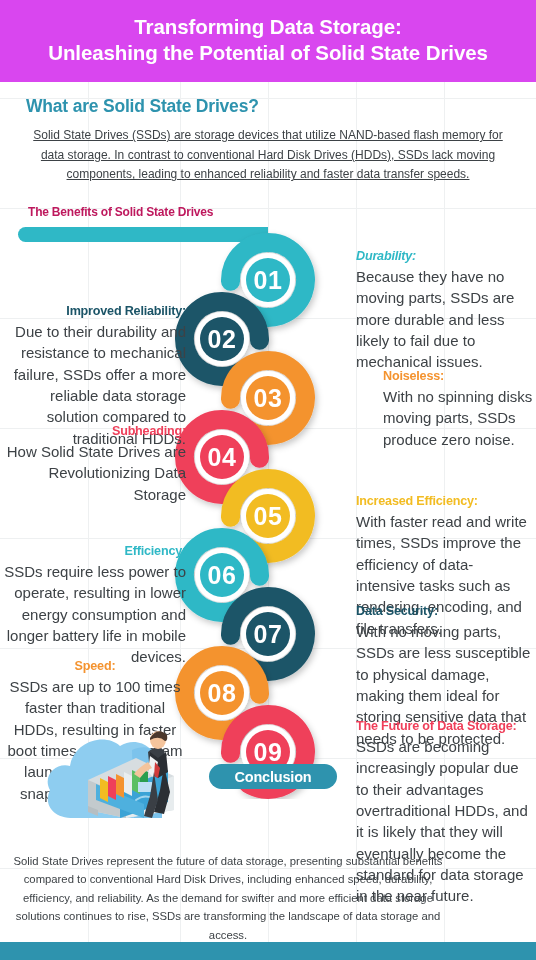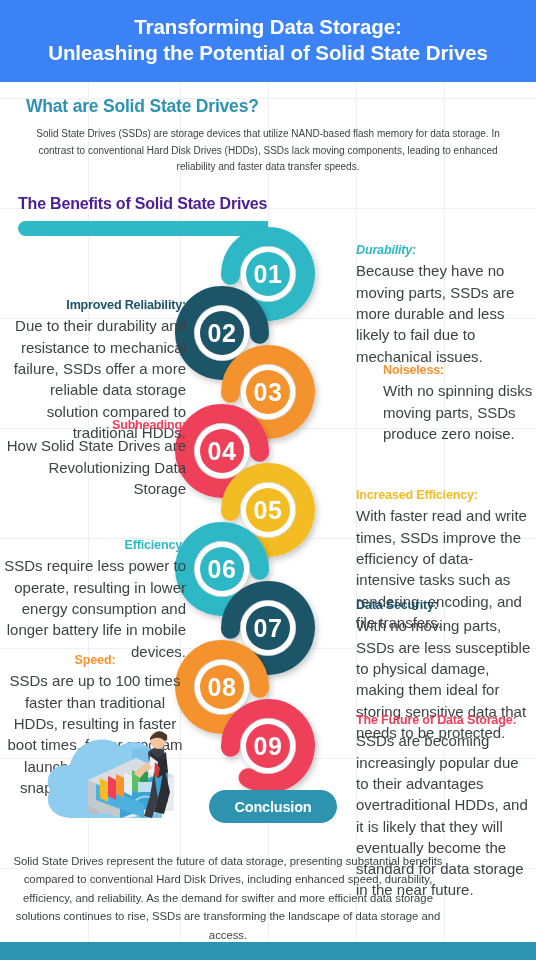--- a/index.html
+++ b/index.html
@@ -14,45 +14,45 @@
 
   
   #grid { position:absolute; inset:0; z-index:0; pointer-events:none; }
   #grid .v, #grid .h { position:absolute; background:#eef0f1; }
   #grid .v { top:0; bottom:0; width:1px; }
   #grid .h { left:0; right:0; height:1px; }
 
   
   #header {
     position:relative; z-index:3;
-    background:#3b82f6;
+    background:#d946ef;
     color:#ffffff;
     padding:14px 18px 16px;
     text-align:center;
   }
   #header h1 {
     font-size:20.5px; font-weight:bold; line-height:1.28;
     letter-spacing:-0.1px;
   }
 
   
   #intro { position:relative; z-index:3; padding:14px 26px 6px; text-align:center; }
   #intro h2 {
     color:#2e93ae; font-size:17.5px; font-weight:bold;
     text-align:left; margin-bottom:9px; letter-spacing:-0.2px;
   }
   #intro p {
-    font-size:10px; line-height:1.62; color:#3d4246;
+    font-size:12px; line-height:1.62; color:#3d4246;text-decoration:underline;
   }
 
   
   #benefits-title {
     position:relative; z-index:3;
-    padding:14px 18px 0;
-    font-size:16px; font-weight:bold; color:#4c1d95;
+    padding:14px 28px 0;
+    font-size:12px; font-weight:bold; color:#be185d;
     letter-spacing:-0.2px;
   }
 
   
   #chain-area {
     position:relative; z-index:2;
     height:580px;
   }
 
   
@@ -84,22 +84,22 @@
   .side-text .bd {
     font-size:15px; line-height:1.42; color:#3d4246;
   }
 
   
   #illus { position:absolute; z-index:4; left:44px; top:706px; }
 
   
   #conclusion-btn {
     position:absolute; z-index:5;
-    left:209px; top:790px;
-    width:128px; height:33px;
+    left:209px; top:764px;
+    width:128px; height:25px;
     background:#2e93ae; border-radius:17px;
     color:#fff; font-size:14.5px; font-weight:bold;
     display:flex; align-items:center; justify-content:center;
     letter-spacing:-0.2px;
   }
 
   
   #footer-text {
     position:absolute; z-index:4;
     left:0; top:852px; width:456px;

